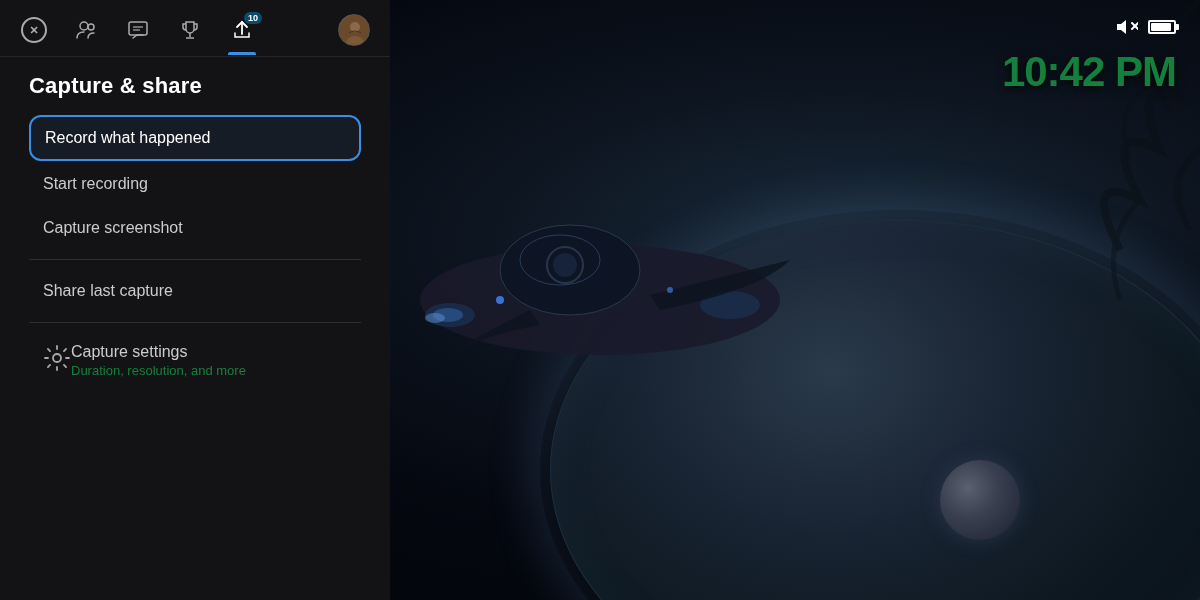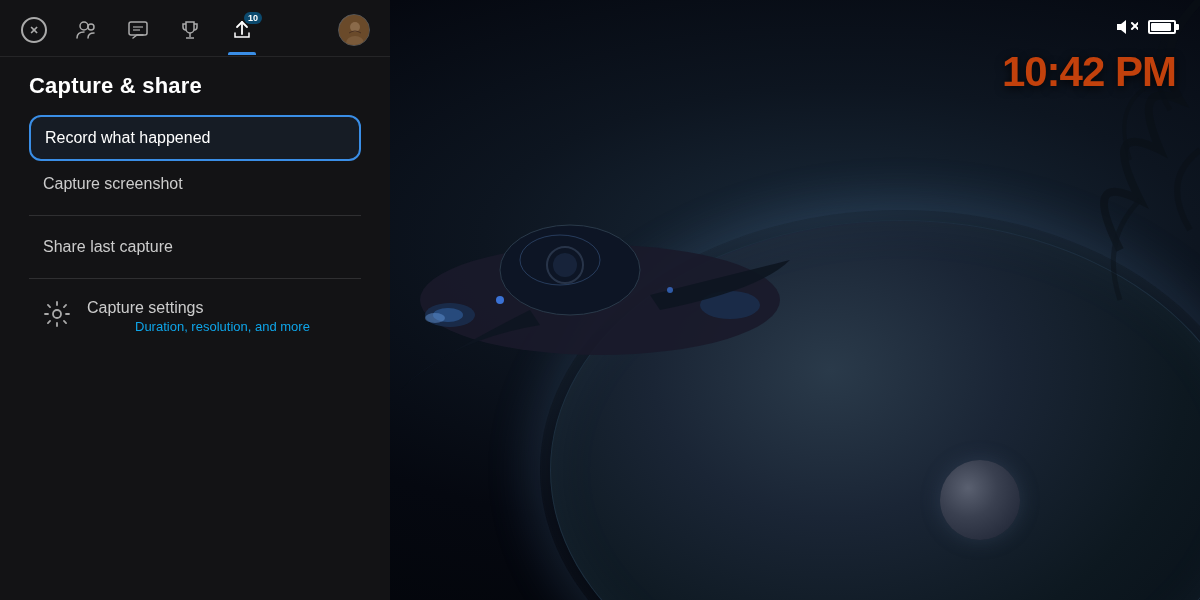--- a/index.html
+++ b/index.html
@@ -201,42 +201,41 @@
 
     .divider {
       height: 1px;
       background: rgba(255,255,255,0.12);
       margin: 10px 0;
     }
 
     .settings-item {
       display: flex;
       align-items: center;
-      gap: 16px;
+      gap: 0;
       padding: 10px 14px;
       cursor: pointer;
       border-radius: 4px;
     }
 
     .settings-icon {
       font-size: 22px;
       color: #aaa;
       flex-shrink: 0;
     }
 
     .settings-text .title {
       color: #cccccc;
       font-size: 16px;
     }
 
     .settings-text .subtitle {
-      color: #0ea5e9;
+      color: #15803d;
       font-size: 13px;
       margin-top: 2px;
-      margin-left: 48px;
     }
 
     
     .hud {
       position: absolute;
       top: 18px;
       right: 24px;
       z-index: 10;
       text-align: right;
       display: flex;
@@ -279,21 +278,21 @@
       top: 1px;
       bottom: 1px;
       width: 85%;
       background: white;
       border-radius: 1px;
     }
 
     .time {
       font-size: 42px;
       font-weight: 700;
-      color: #c2410c;
+      color: #15803d;
       letter-spacing: -1px;
       text-shadow: 0 2px 10px rgba(0,0,0,0.8);
     }
 
     
     .xbox-logo {
       display: inline-block;
       width: 26px;
       height: 26px;
       border-radius: 50%;
@@ -402,20 +401,23 @@
     </div>
   </div>
 
   <div class="panel-content">
     <div class="panel-title">Capture &amp; share</div>
 
     <div class="menu-item selected">
       <span>Record what happened</span>
     </div>
 
+    <div class="menu-item">
+      <span>Start recording</span>
+    </div>
 
     <div class="menu-item">
       <span>Capture screenshot</span>
     </div>
 
     <div class="divider"></div>
 
     <div class="menu-item">
       <span>Share last capture</span>
     </div>

